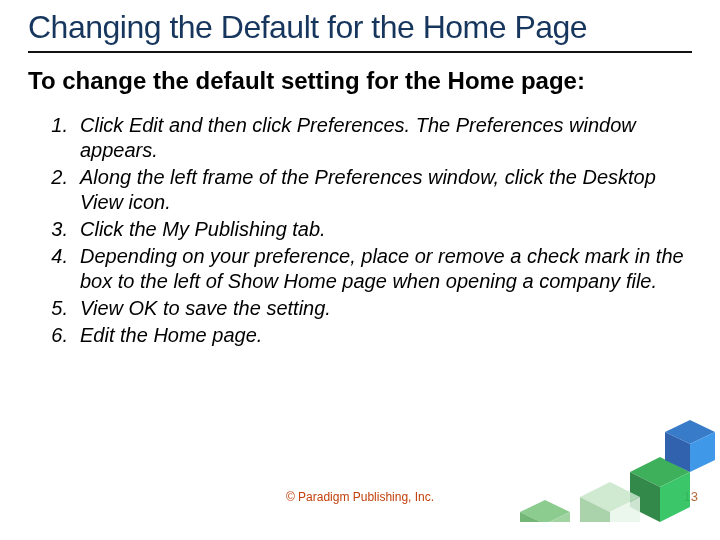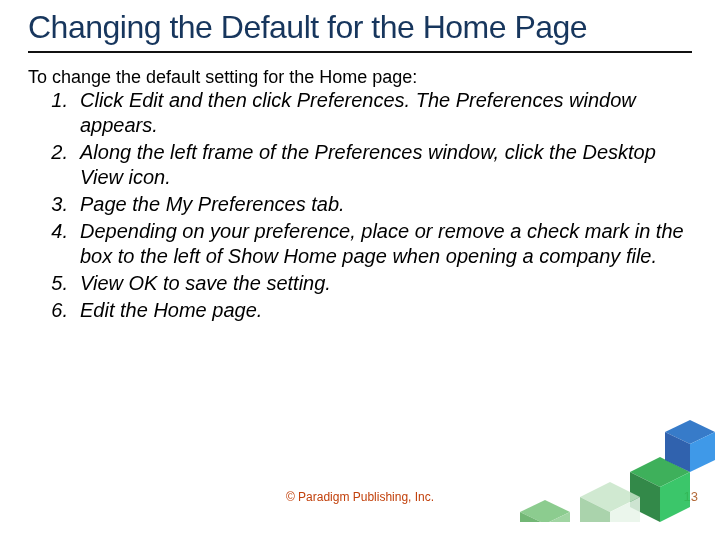--- a/index.html
+++ b/index.html
@@ -19,24 +19,24 @@
     font-size: 32px;
     line-height: 1.1;
     color: #17365d;
     font-weight: 400;
     letter-spacing: -0.5px;
     padding-bottom: 6px;
     border-bottom: 2px solid #111;
     margin-bottom: 14px;
   }
   .intro {
-    font-size: 18px;
-    font-weight: 400;
+    font-size: 24px;
+    font-weight: 700;
     color: #000;
-    margin-bottom: 0;
+    margin-bottom: 18px;
   }
   .steps {
     list-style: none;
     counter-reset: step;
     font-size: 20px;
     color: #000;
     line-height: 1.25;
     font-style: italic;
   }
   .steps li {
@@ -84,21 +84,21 @@
 
 <div class="slide">
 
   <h1 class="title">Changing the Default for the Home Page</h1>
 
   <p class="intro">To change the default setting for the Home page:</p>
 
   <ol class="steps">
     <li>Click Edit and then click Preferences. The Preferences window appears.</li>
     <li>Along the left frame of the Preferences window, click the Desktop View icon.</li>
-    <li>Page the My Preferences tab.</li>
+    <li>Click the My Publishing tab.</li>
     <li>Depending on your preference, place or remove a check mark in the box to the left of Show Home page when opening a company file.</li>
     <li>View OK to save the setting.</li>
     <li>Edit the Home page.</li>
   </ol>
 
   <div class="footer">© Paradigm Publishing, Inc.</div>
   <div class="pagenum">13</div>
 
   <svg class="deco" viewBox="0 0 260 160" aria-hidden="true">
     <g opacity="0.9">

